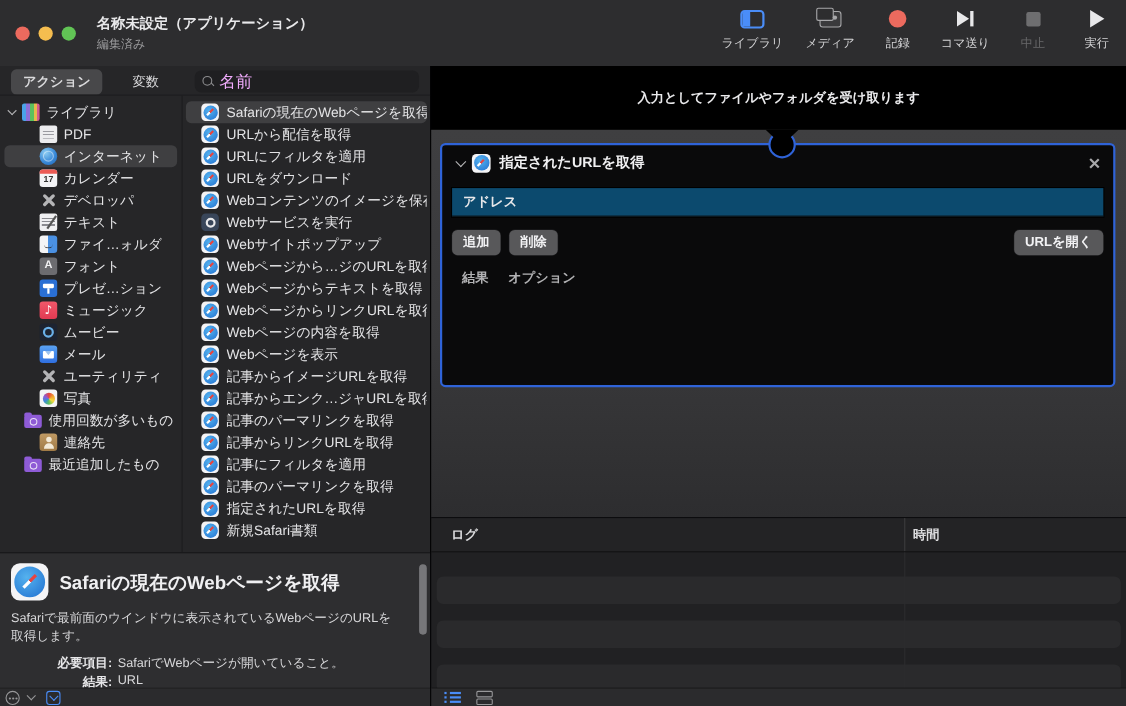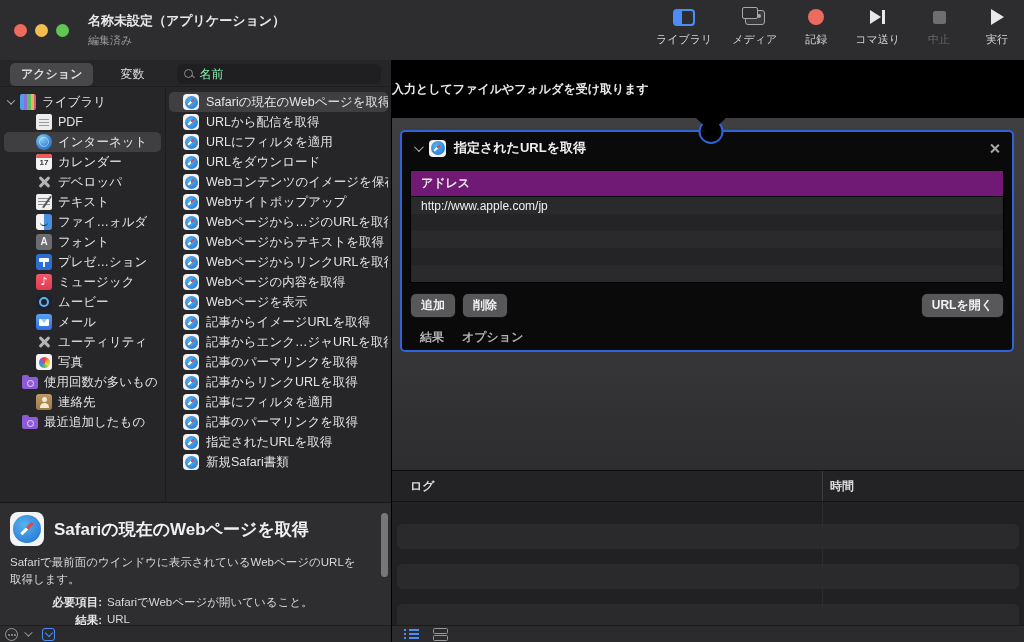--- a/index.html
+++ b/index.html
@@ -36,21 +36,21 @@
   .main { flex:1; display:flex; min-height:0; }
   .left { width:392px; flex:none; background:#262628; display:flex; flex-direction:column; border-right:1px solid #000; }
   .canvas { flex:1; background:#000; display:flex; flex-direction:column; position:relative; }
 
   
   .filterbar { height:24px; flex:none; display:flex; align-items:center; padding:0 10px; gap:0; margin-top:2px; }
   .tab { font-size:12px; color:#dadadc; padding:3px 11px; border-radius:5px; white-space:nowrap; }
   .tab.sel { background:#48484a; font-weight:bold; }
   .tab + .tab { margin-left:16px; }
   .search { flex:1; margin-left:22px; height:20px; background:#1f1f21; border-radius:6px; display:flex; align-items:center; padding:0 7px; gap:5px; }
-  .search .ph { font-size:12px; color:#86efac; }
+  .search .ph { font-size:15px; color:#f0abfc; }
 
   
   .browser { flex:1; display:flex; min-height:0; border-top:1px solid #1d1d1f; }
   .treecol { width:166px; flex:none; border-right:1px solid #1c1c1e; padding-top:5px; overflow:hidden; }
   .actcol { flex:1; padding-top:5px; overflow:hidden; }
   .trow { height:20px; display:flex; align-items:center; gap:6px; margin:0 4px; padding-left:4px; border-radius:5px; white-space:nowrap; }
   .trow .lbl { font-size:12.5px; color:#e4e4e6; overflow:hidden; }
   .trow.sel { background:#3f3f41; }
   .trow .chev { width:6px; height:6px; border-right:1.5px solid #b0b0b2; border-bottom:1.5px solid #b0b0b2; transform:rotate(45deg) translate(-1px,-1px); flex:none; }
   .trow .chevsp { width:8px; flex:none; }
@@ -123,37 +123,37 @@
   
   .leftfoot { height:17px; flex:none; background:#2b2b2d; border-top:1px solid #1e1e20; display:flex; align-items:center; gap:6px; padding:0 5px; }
   .ico-ellipsis { width:13px; height:13px; border-radius:50%; border:1.5px solid #98989a; position:relative; }
   .ico-ellipsis::after { content:""; position:absolute; top:5px; left:2px; width:2px; height:2px; border-radius:50%;
     background:#98989a; box-shadow:3px 0 0 #98989a, 6px 0 0 #98989a; }
   .chev-dn { width:6px; height:6px; border-right:1.5px solid #98989a; border-bottom:1.5px solid #98989a; transform:rotate(45deg) translateY(-2px); }
   .ico-bluebox { width:13px; height:13px; border-radius:3px; border:1.5px solid #4a8df8; position:relative; margin-left:6px; }
   .ico-bluebox::after { content:""; position:absolute; left:2.5px; top:1.5px; width:5px; height:5px; border-right:1.5px solid #4a8df8; border-bottom:1.5px solid #4a8df8; transform:rotate(45deg); }
 
   
-  .inputnote { height:58px; flex:none; display:flex; align-items:center; justify-content:flex-start; }
+  .inputnote { height:58px; flex:none; display:flex; align-items:center; justify-content:center; }
   .inputnote span { font-size:12px; font-weight:bold; color:#eaeaec; }
   .workflow { height:352px; flex:none; position:relative; background:linear-gradient(#3f3f41,#39393b 55%,#2d2d2f); }
   .tail { position:absolute; top:0; left:319px; transform:translateX(-50%); width:0; height:0; z-index:3;
     border-left:15px solid transparent; border-right:15px solid transparent; border-top:14px solid #000; }
   .ball { position:absolute; top:1px; left:319px; transform:translateX(-50%); width:25px; height:25px; border-radius:50%;
     background:#000; border:2px solid #2f63d8; z-index:2; }
   .card { position:absolute; left:8px; right:10px; top:12px; height:222px; background:#0a0a0b;
     border:2px solid #2f63d8; border-radius:5px; z-index:1; padding:0 8px; }
   .cardhead { height:32px; display:flex; align-items:center; gap:8px; padding:0 2px; }
   .cardhead .chev { width:7px; height:7px; border-right:1.6px solid #b8b8ba; border-bottom:1.6px solid #b8b8ba; transform:rotate(45deg) translateY(-2px); flex:none; margin-left:2px; }
   .cardtitle { font-size:13px; font-weight:bold; color:#f0f0f2; flex:1; white-space:nowrap; }
   .closex { width:11px; height:11px; position:relative; flex:none; margin-right:2px; }
   .closex::before,.closex::after { content:""; position:absolute; left:5px; top:0; width:1.6px; height:11px; background:#a8a8aa; }
   .closex::before { transform:rotate(45deg); } .closex::after { transform:rotate(-45deg); }
   .urltable { margin-top:6px; border:1px solid #000; }
-  .urltable .thead { height:26px; background:#701a75; border-bottom:1px solid #0a0a0a; display:flex; align-items:center; padding:0 10px; }
+  .urltable .thead { height:26px; background:#0c4a6e; border-bottom:1px solid #0a0a0a; display:flex; align-items:center; padding:0 10px; }
   .urltable .thead span { font-size:12px; font-weight:bold; color:#e8e8ea; }
   .urow { height:17px; display:flex; align-items:center; padding:0 10px; font-size:12px; color:#f0f0f2; white-space:nowrap; }
   .urow:nth-child(odd) { background:#2a2a2c; }
   .urow:nth-child(even) { background:#242426; }
   .btnrow { margin-top:11px; display:flex; align-items:center; gap:8px; padding:0 1px; }
   .pbtn { background:#58585a; border:none; border-radius:5px; padding:3px 10px; font-size:12px; font-weight:bold; color:#f2f2f4;
     font-family:Liberation Sans, sans-serif; white-space:nowrap; box-shadow:0 0 0 .5px #1a1a1c; }
   .btnrow .spacer { flex:1; }
   .linkrow { margin-top:12px; display:flex; gap:18px; padding-left:10px; }
   .linkrow span { font-size:12px; font-weight:bold; color:#b2b2b4; white-space:nowrap; }
@@ -336,20 +336,24 @@
   </div>
             <div class="arow">
     <span class="ic ic-safari"></span>
     <span class="lbl">URLをダウンロード</span>
   </div>
             <div class="arow">
     <span class="ic ic-safari"></span>
     <span class="lbl">Webコンテンツのイメージを保存</span>
   </div>
             <div class="arow">
+    <span class="ic ic-webservice"></span>
+    <span class="lbl">Webサービスを実行</span>
+  </div>
+            <div class="arow">
     <span class="ic ic-safari"></span>
     <span class="lbl">Webサイトポップアップ</span>
   </div>
             <div class="arow">
     <span class="ic ic-safari"></span>
     <span class="lbl">Webページから…ジのURLを取得</span>
   </div>
             <div class="arow">
     <span class="ic ic-safari"></span>
     <span class="lbl">Webページからテキストを取得</span>
@@ -436,37 +440,20 @@
           <div class="cardhead">
             <span class="chev"></span>
             <span class="ic ic-safari mid"></span>
             <span class="cardtitle">指定されたURLを取得</span>
             <span class="closex"></span>
           </div>
           <div class="urltable">
             <div class="thead">
               <span>アドレス</span>
             </div>
-            <div id="url-rows">
-                <div class="urow">
-                  <span>http://www.apple.com/jp</span>
-                </div>
-                <div class="urow">
-                  <span></span>
-                </div>
-                <div class="urow">
-                  <span></span>
-                </div>
-                <div class="urow">
-                  <span></span>
-                </div>
-                <div class="urow">
-                  <span></span>
-                </div>
-              </div>
           </div>
           <div class="btnrow">
             <button class="pbtn">追加</button>
             <button class="pbtn">削除</button>
             <span class="spacer"></span>
             <button class="pbtn">URLを開く</button>
           </div>
           <div class="linkrow">
             <span>結果</span>
             <span>オプション</span>

